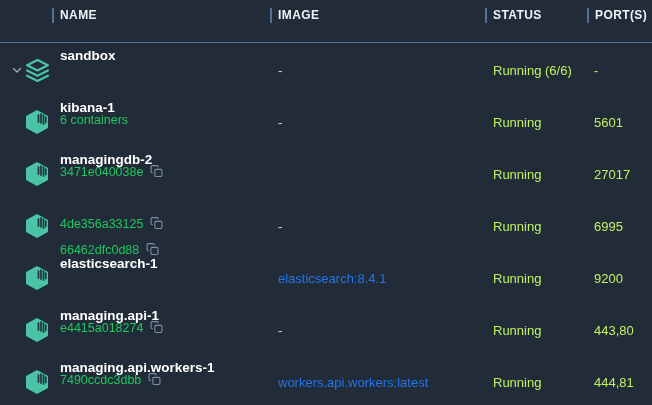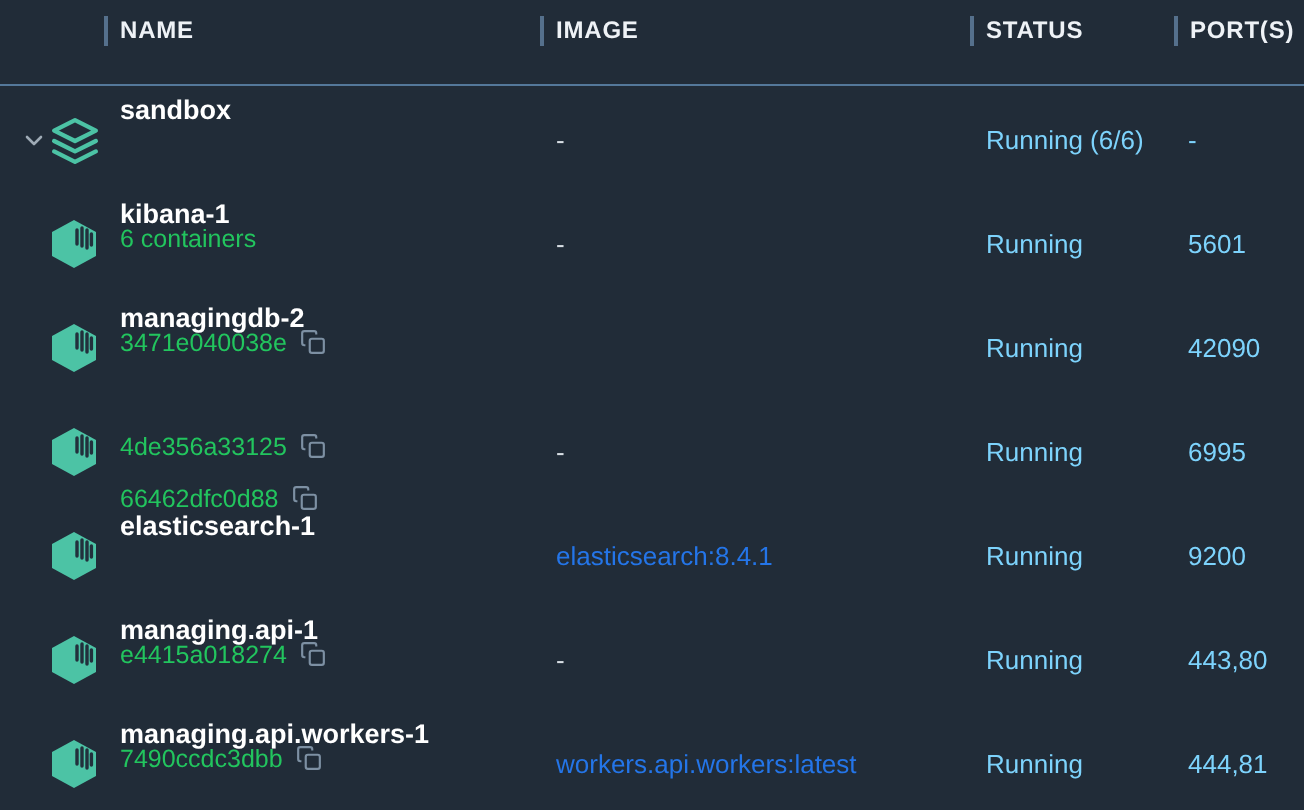--- a/index.html
+++ b/index.html
@@ -26,21 +26,21 @@
   
   .row{position:absolute;left:0;width:652px;height:52px;}
   .chev{position:absolute;left:10px;top:50%;transform:translateY(-50%);
     width:14px;height:14px;display:flex;align-items:center;justify-content:center;cursor:pointer;}
   .ricon{position:absolute;left:24px;top:50%;transform:translateY(-50%);
     width:26px;height:26px;display:flex;align-items:center;justify-content:center;}
   .namecell{position:absolute;left:60px;top:50%;transform:translateY(-50%);}
   .nm{font-size:13.5px;font-weight:bold;color:#ffffff;line-height:17px;white-space:nowrap;margin-top:35px;}
   .sub{font-size:12.5px;color:#22c55e;line-height:17px;display:flex;align-items:flex-start;white-space:nowrap;margin-top:48px;}
   .copy{display:inline-flex;margin-left:7px;cursor:pointer;transform:translateY(1px);}
-  .cell{position:absolute;top:50%;transform:translateY(-50%);font-size:13px;color:#7dd3fc;white-space:nowrap;}
+  .cell{position:absolute;top:50%;transform:translateY(-50%);font-size:13px;color:#bef264;white-space:nowrap;}
   .img{left:278px;}
   .img.link{color:#2475e8;cursor:pointer;}
   .img.dash{color:#d9dfe5;}
   .status{left:493px;}
   .ports{left:594px;}
   svg{display:block;}
 </style>
 </head>
 <body>
 
@@ -124,21 +124,21 @@
           <span>4de356a33125</span>
           <span class="copy copy-slot">
   <svg width="13" height="13" viewBox="0 0 24 24" fill="none" stroke="#7d90a3" stroke-width="2" stroke-linejoin="round">
     <rect x="9" y="9" width="13" height="13" rx="2"></rect>
     <path d="M5 15H4a2 2 0 0 1-2-2V4a2 2 0 0 1 2-2h9a2 2 0 0 1 2 2v1"></path>
   </svg>
 </span>
         </div>
     </div>
     <span class="cell status">Running</span>
-    <span class="cell ports">42090</span>
+    <span class="cell ports">27017</span>
   </div>
 
   <div class="row" style="top:200px">
     <span class="ricon cube-slot">
   <svg width="26" height="26" viewBox="0 0 26 26">
     <path d="M13 1 L24 7 V19 L13 25 L2 19 V7 Z" fill="#4cc3a5"></path>
     <g stroke="#22303c" stroke-width="1.7" stroke-linecap="round">
       <line x1="14.5" y1="6" x2="14.5" y2="13"></line>
       <line x1="17" y1="5" x2="17" y2="14"></line>
       <line x1="19.5" y1="6" x2="19.5" y2="15"></line>

